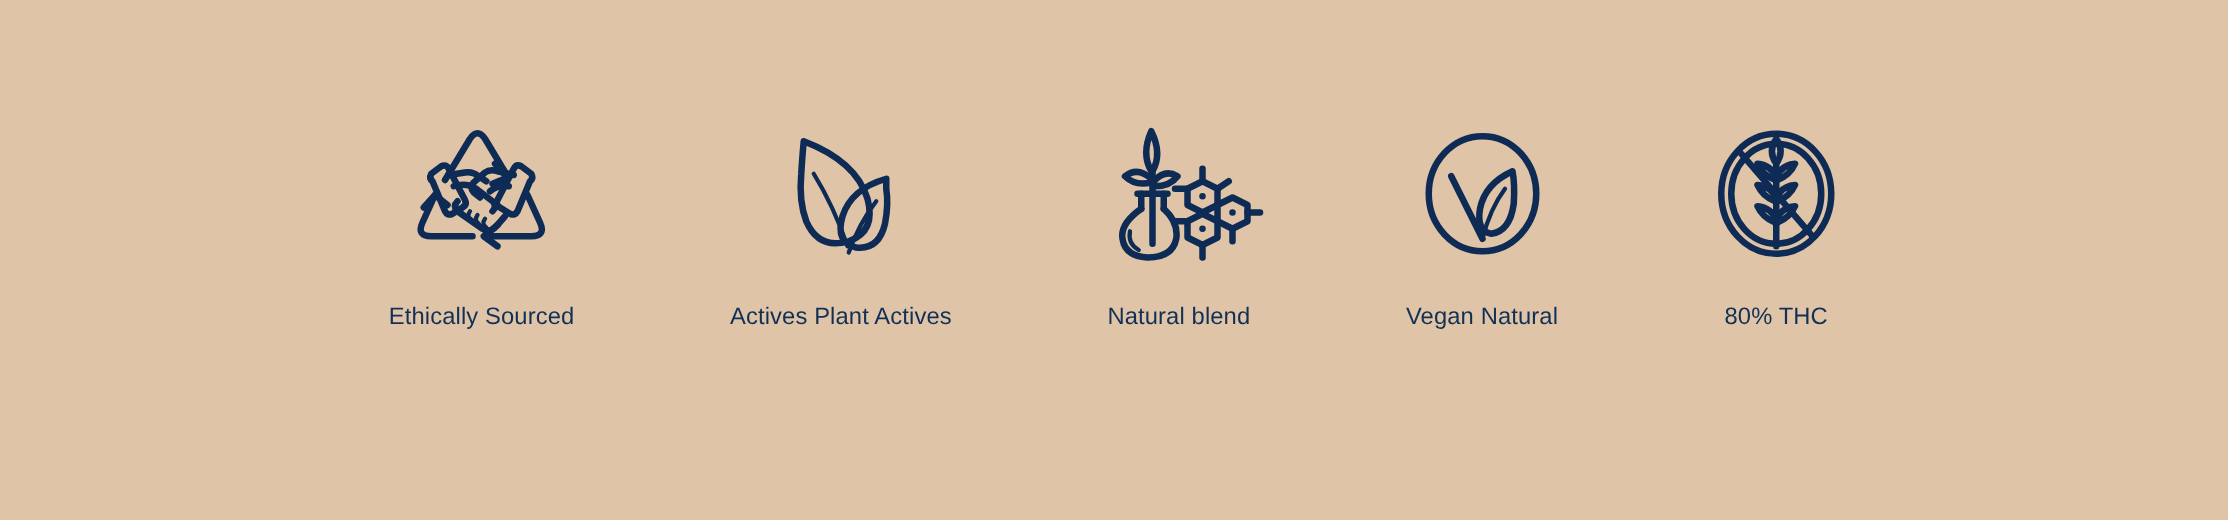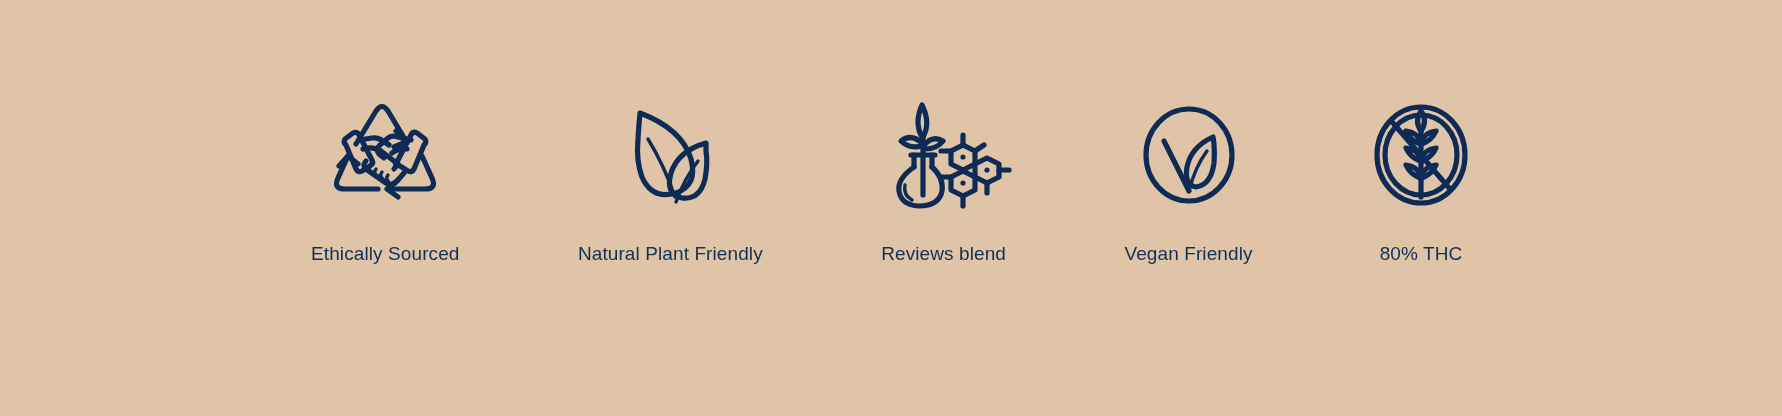--- a/index.html
+++ b/index.html
@@ -119,21 +119,21 @@
       <div class="badge-icon">
         <svg width="104" height="112" viewBox="0 0 104 112">
 
           <path class="stroke" d="M22 14 Q64 30 73 60 Q80 86 58 94 Q34 101 24 78 Q18 62 20 40 Q21 24 22 14 Z"></path>
           <path class="stroke-thin" d="M30 40 Q46 66 57 98"></path>
 
           <path class="stroke" d="M88 44 Q60 52 53 74 Q47 95 64 99 Q82 101 87 80 Q90 64 88 52 Z"></path>
           <path class="stroke-thin" d="M80 62 Q66 80 58 103"></path>
         </svg>
       </div>
-      <div class="badge-label">Natural Plant Friendly</div>
+      <div class="badge-label">Actives Plant Actives</div>
     </div>
 
     <div class="badge-item">
       <div class="badge-icon">
         <svg width="110" height="112" viewBox="0 0 110 112">
 
           <path class="stroke" d="M33 38 Q25 24 33 6 Q42 24 34 38 Z"></path>
 
           <path class="stroke" d="M33 47 Q20 50 12 42 Q22 34 33 44"></path>
 
@@ -159,35 +159,35 @@
           <circle class="fill-navy" cx="98" cy="71" r="2.6"></circle>
           <path class="stroke" d="M110 71 L120 71"></path>
           <path class="stroke" d="M98 84 L98 94"></path>
 
           <path class="stroke" d="M62 78 L74 72 L86 78 L86 91 L74 97 L62 91 Z"></path>
           <circle class="fill-navy" cx="74" cy="84" r="2.6"></circle>
           <path class="stroke" d="M62 78 L52 78"></path>
           <path class="stroke" d="M74 97 L74 107"></path>
         </svg>
       </div>
-      <div class="badge-label">Reviews blend</div>
+      <div class="badge-label">Natural blend</div>
     </div>
 
     <div class="badge-item">
       <div class="badge-icon">
         <svg width="100" height="112" viewBox="0 0 100 112">
           <ellipse class="stroke" cx="50" cy="56" rx="43" ry="46"></ellipse>
 
           <path class="stroke" d="M25 42 L50 92"></path>
 
           <path class="stroke" d="M74 38 Q52 48 48 68 Q45 86 57 88 Q72 86 75 64 Q76 48 74 38 Z"></path>
           <path class="stroke-thin" d="M68 52 Q56 68 50 92"></path>
         </svg>
       </div>
-      <div class="badge-label">Vegan Friendly</div>
+      <div class="badge-label">Vegan Natural</div>
     </div>
 
 
     <div class="badge-item">
       <div class="badge-icon">
         <svg width="100" height="112" viewBox="0 0 100 112">
           <ellipse class="stroke" cx="50" cy="56" rx="44" ry="48"></ellipse>
           <ellipse class="stroke" cx="50" cy="56" rx="36" ry="40"></ellipse>
 
           <path class="stroke" d="M50 30 L50 98"></path>

